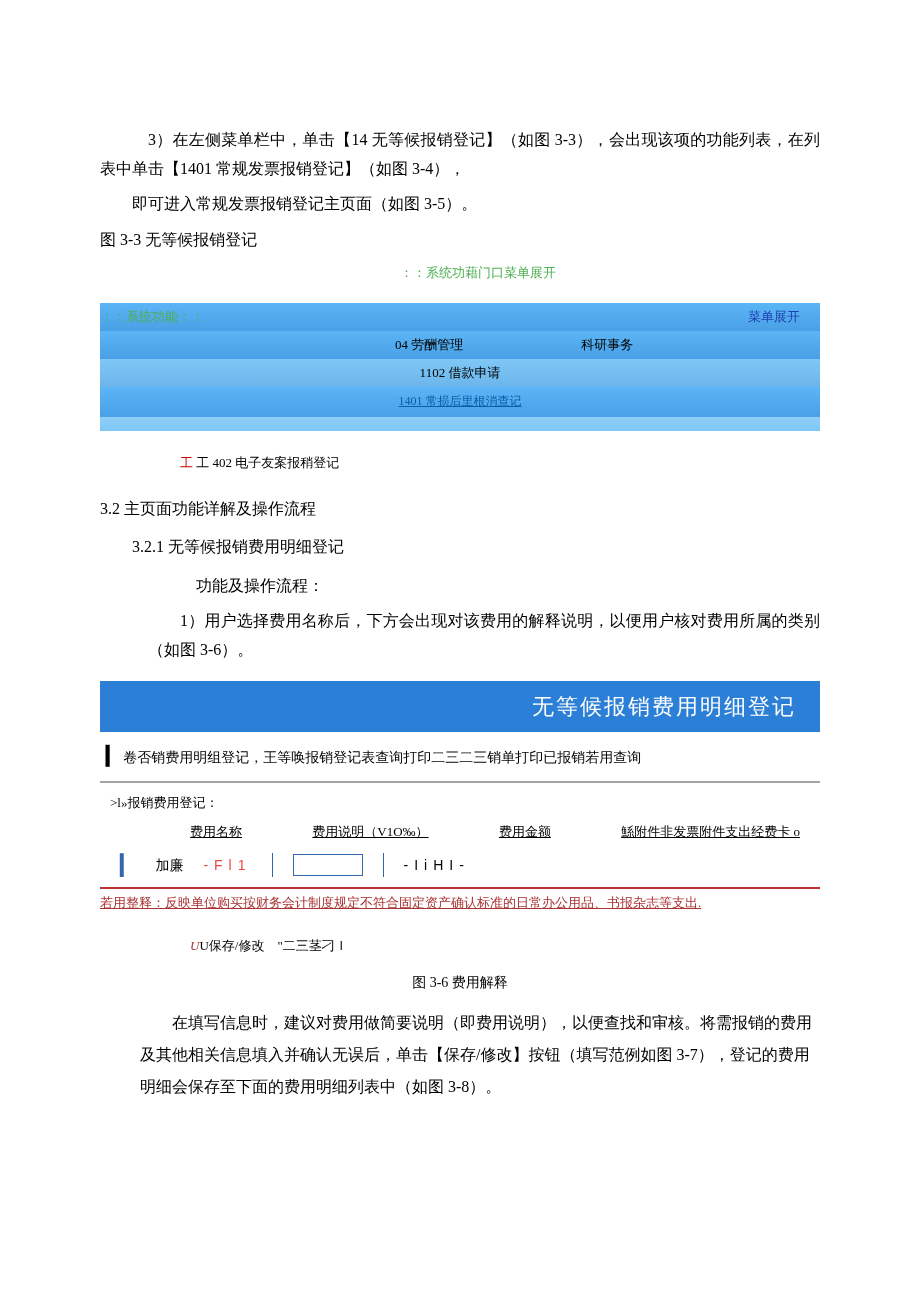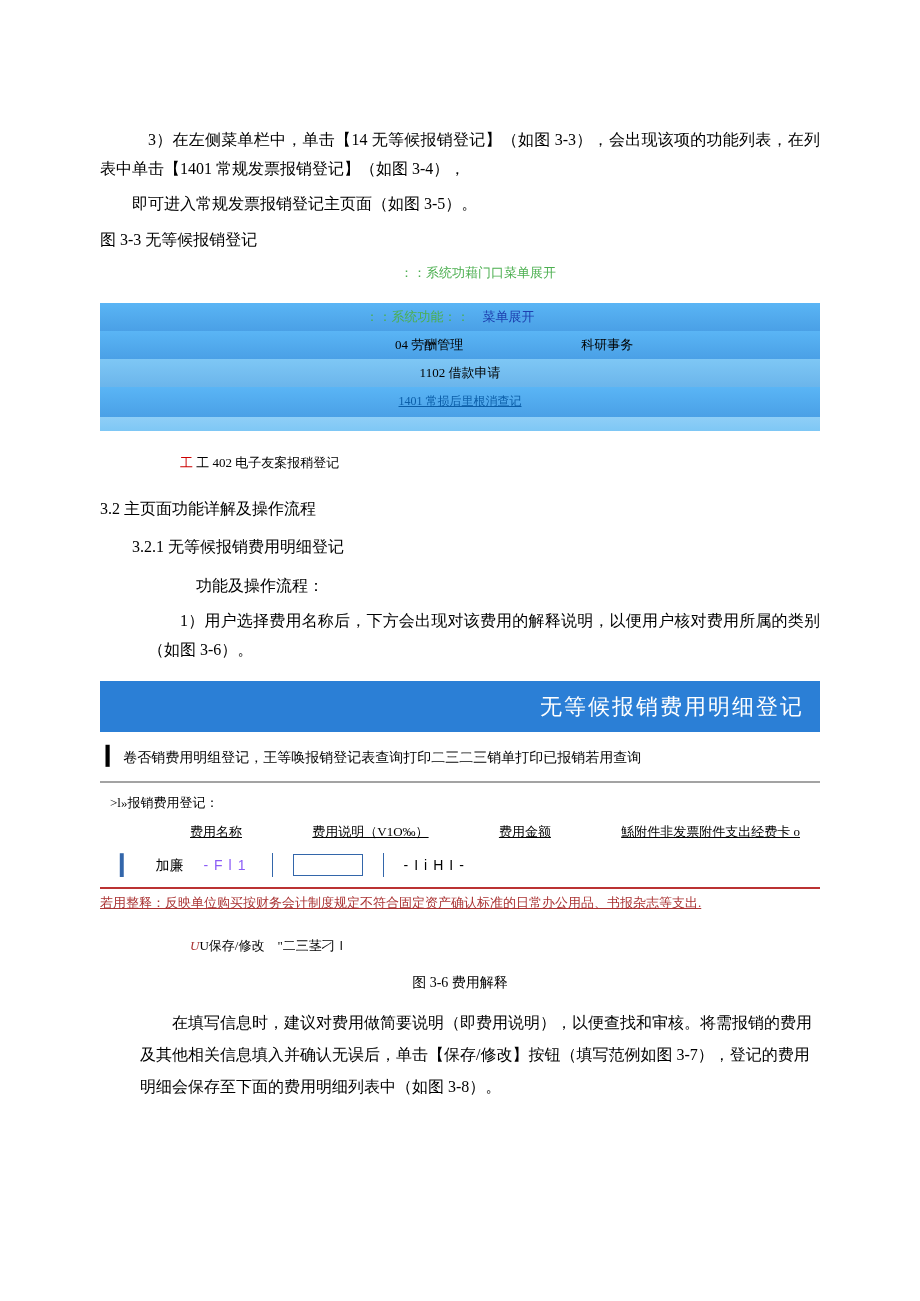--- a/index.html
+++ b/index.html
@@ -27,21 +27,21 @@
     .green { color: #4caf50; }
     .blue { color: #1e40af; }
     .bar-grad {
       background: linear-gradient(to bottom, #5ab5f5, #4aa0e6);
       height: 28px;
       width: 100%;
       display: flex;
       align-items: center;
       font-size: 13px;
     }
-    .bar-grad-top { margin-top: 18px; justify-content: center; padding-right: 20px; }
+    .bar-grad-top { margin-top: 18px; justify-content: space-between; padding-right: 20px; }
     .bar-grad-mid { justify-content: center; gap: 118px; padding-left: 108px; }
     .bar-grad-cent { justify-content: center; color: #000; background: linear-gradient(to bottom, #7ec7f5, #6bb5eb); }
     .ss1-tiny { text-align: center; font-size: 10px; margin-top: 14px; }
     .ss1-tiny2 { text-align: center; font-size: 10px; }
     .ss1-link {
       text-align: center; font-size: 12px;
       background: linear-gradient(to bottom, #5ab5f5, #4aa0e6);
       padding: 4px 0 5px 0;
     }
     .ss1-link span { color: #0b5ea8; text-decoration: underline; }
@@ -57,21 +57,21 @@
     .panel {
       margin: 16px 0 4px 0;
       border-collapse: collapse;
       width: 100%;
     }
     .panel-head {
       background: #2b7fd6;
       color: #fff;
       font-size: 22px;
       text-align: right;
-      padding: 6px 16px;
+      padding: 6px 24px;
       letter-spacing: 2px;
     }
     .tabs {
       padding: 8px 6px;
       font-size: 14px;
       border-bottom: 2px solid #a3a3a3;
     }
     .tabs .bar { font-weight: bold; font-size: 18px; }
     .form-label { font-size: 13px; margin: 8px 0 4px 10px; }
     .th-row {
@@ -83,21 +83,21 @@
     }
     .th-row span { white-space: nowrap; }
     .fields {
       display: flex;
       gap: 20px;
       padding: 2px 20px 2px 20px;
       font-size: 14px;
       align-items: center;
     }
     .box1 { border: 1px solid #36a; width: 70px; height: 22px; display:inline-block; }
-    .fl1 { color: #8b5cf6; font-family: Arial; letter-spacing: 6px; }
+    .fl1 { color: #ef4444; font-family: Arial; letter-spacing: 6px; }
     .vline { border-left: 1px solid #36a; height: 24px; }
     .rule { border-top: 2px solid #b33; margin-top: 2px; }
     .explain {
       font-size: 13px;
       color: #a33;
       text-decoration: underline;
       padding: 4px 0 2px 0;
       line-height: 1.6;
     }
     .save-row { font-size: 13px; margin: 18px 0 6px 90px; }

